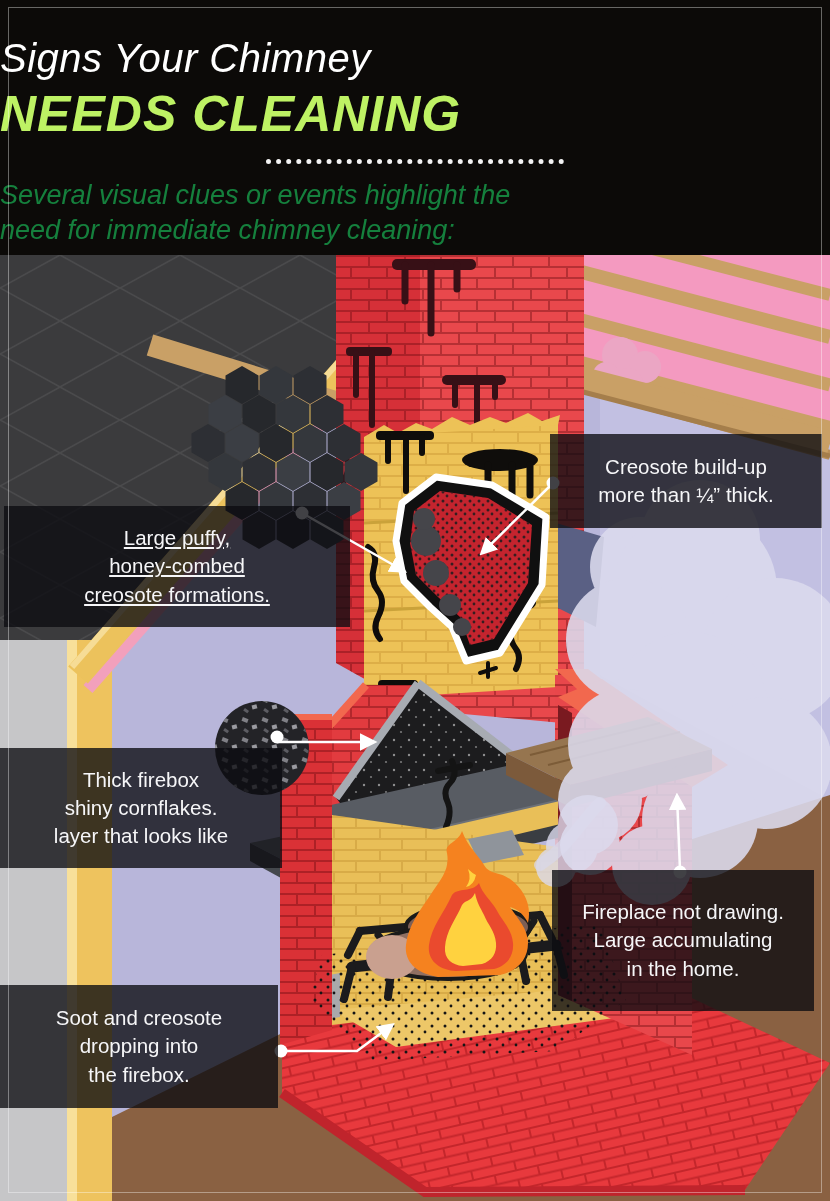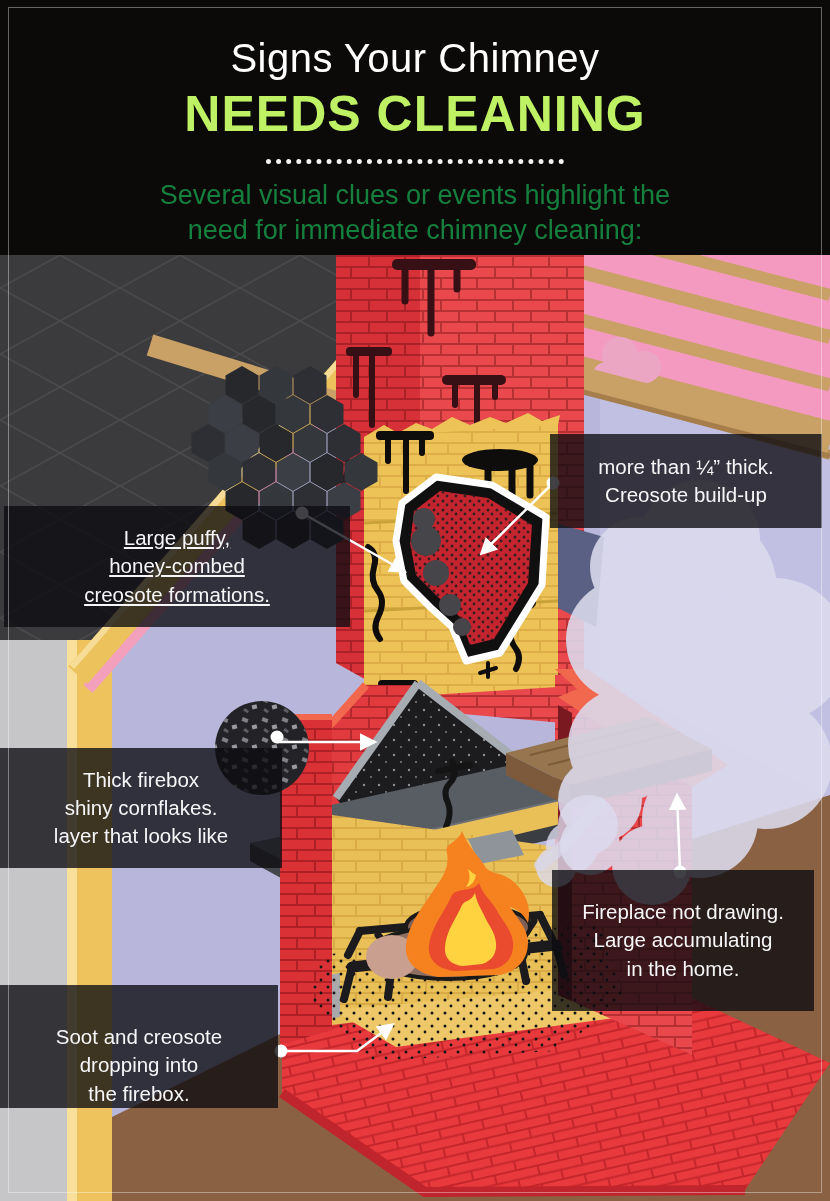--- a/index.html
+++ b/index.html
@@ -2,38 +2,38 @@
 <html><head>
 <meta charset="utf-8">
 <style>
   html,body{margin:0;padding:0;background:#222;}
   .stage{
     position:relative;width:830px;height:1201px;margin:0 auto;
     background:#0c0a08;overflow:hidden;
     font-family:"Liberation Sans","DejaVu Sans",sans-serif;
   }
   
-  .header{position:absolute;left:0;top:0;width:830px;height:205px;text-align:center;}
+  .header{position:absolute;left:0;top:0;width:830px;height:205px;font-style:italic;}
   .title1{margin-top:36px;font-size:40px;font-weight:300;color:#ffffff;letter-spacing:.5px;}
   .title2{margin-top:4px;font-size:50px;font-weight:700;color:#bef264;letter-spacing:1px;}
   .dotline{width:298px;height:0;margin:16px auto 0;border-bottom:5px dotted #ffffff;opacity:.95;}
   .subtitle{margin-top:14px;font-size:27px;line-height:1.3;color:#15803d;font-weight:400;}
   
   .art{position:absolute;left:0;top:255px;width:830px;height:946px;z-index:1;}
   
   .callout{
     position:absolute;z-index:10;background:rgba(12,11,17,.78);
     display:flex;flex-direction:column;justify-content:center;align-items:center;
     color:#f6f6f8;font-size:20.5px;line-height:1.38;text-align:center;font-weight:400;
   }
   .co-buildup  {left:550px;top:434px;width:272px;height:94px;}
   .co-honey    {left:4px;    top:506px;width:346px;height:121px;text-decoration:underline;}
   .co-flakes   {left:0;    top:748px;width:282px;height:120px;}
   .co-draw     {left:552px;top:870px;width:262px;height:141px;}
-  .co-soot     {left:0;    top:985px;width:278px;height:123px;justify-content:flex-end;}
+  .co-soot     {left:0;    top:985px;width:278px;height:123px;}
   
   .frame{position:absolute;left:8px;top:7px;right:8px;bottom:8px;
     border:1px solid rgba(255,255,255,.38);z-index:50;pointer-events:none;}
 </style>
 </head>
 <body>
 
 <div class="stage">
 
   <div class="header">
@@ -331,22 +331,22 @@
         <circle cx="302" cy="258" r="6.5"></circle>
           <circle cx="553" cy="228" r="6.5"></circle>
           <circle cx="277" cy="482" r="6.5"></circle>
         <circle cx="680" cy="617" r="6.5"></circle>
           <circle cx="281" cy="796" r="6.5"></circle>
       </g>
     </g>
   </svg>
 
   <div class="callout co-buildup">
+    <div>Creosote build-up</div>
     <div>more than ¼” thick.</div>
-    <div>Creosote build-up</div>
   </div>
   <div class="callout co-honey">
     <div>Large puffy,</div>
     <div>honey-combed</div>
     <div>creosote formations.</div>
   </div>
   <div class="callout co-flakes">
     <div>Thick firebox</div>
     <div>shiny cornflakes.</div>
     <div>layer that looks like</div>

